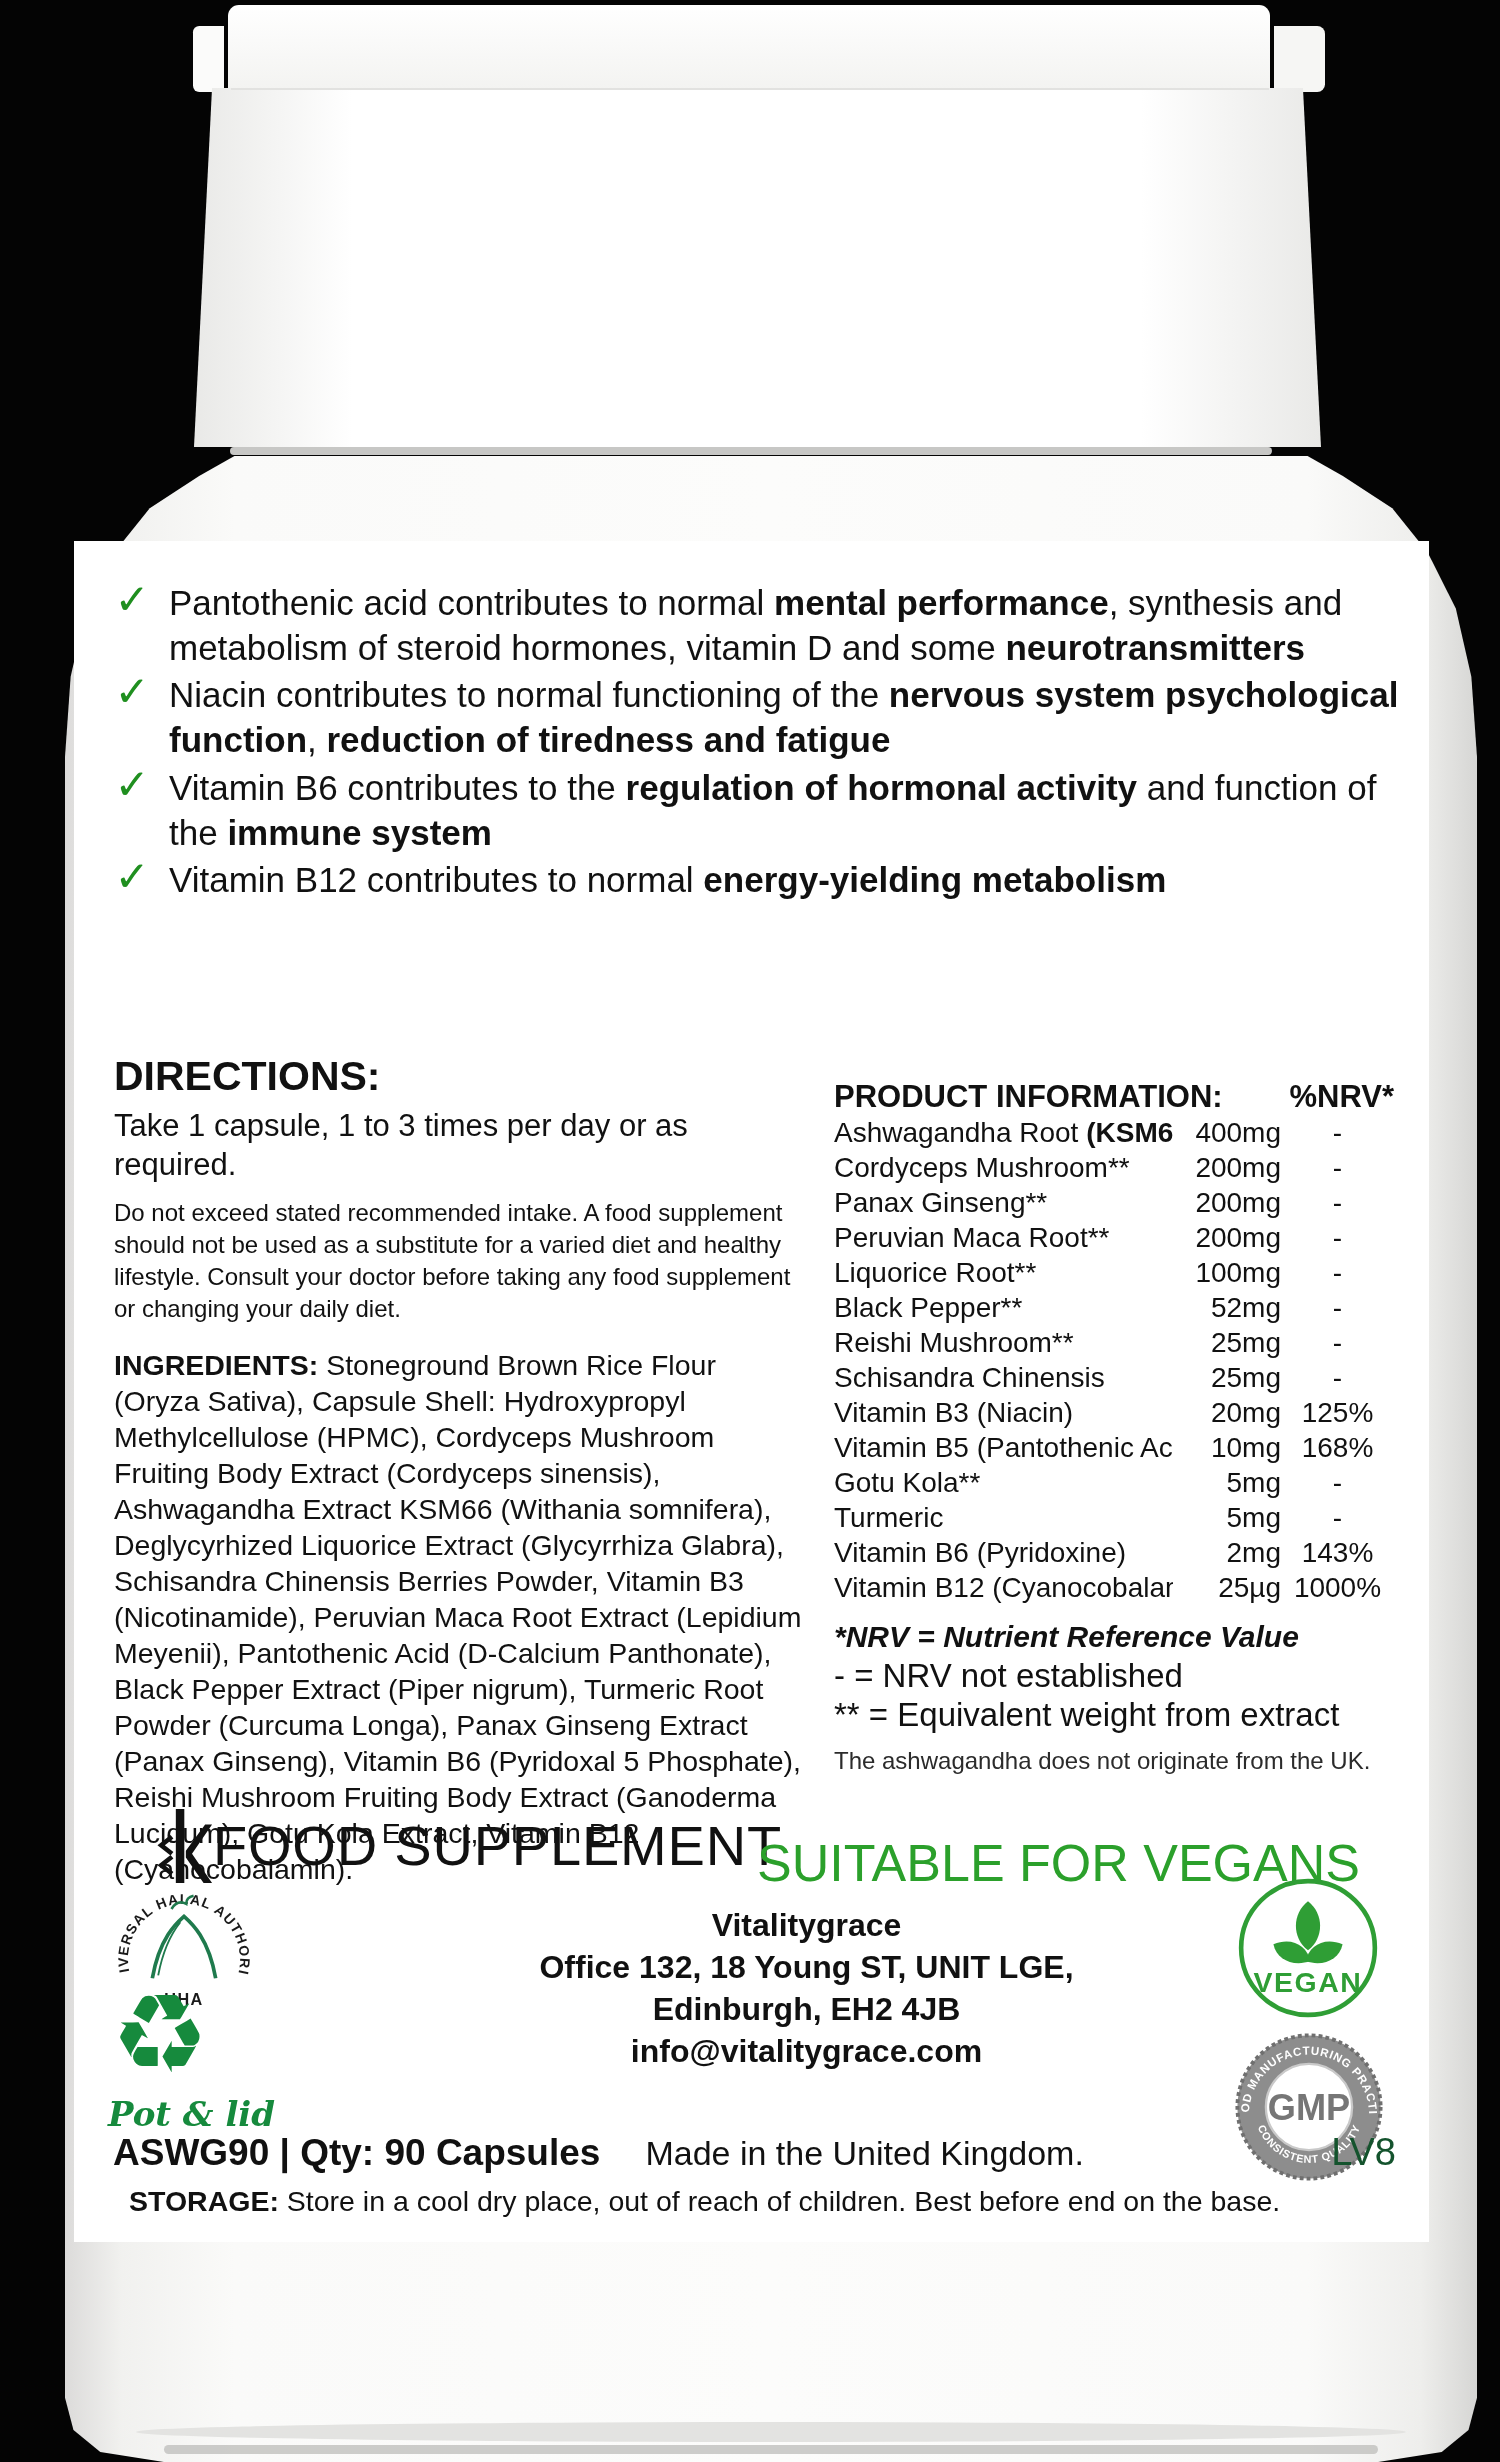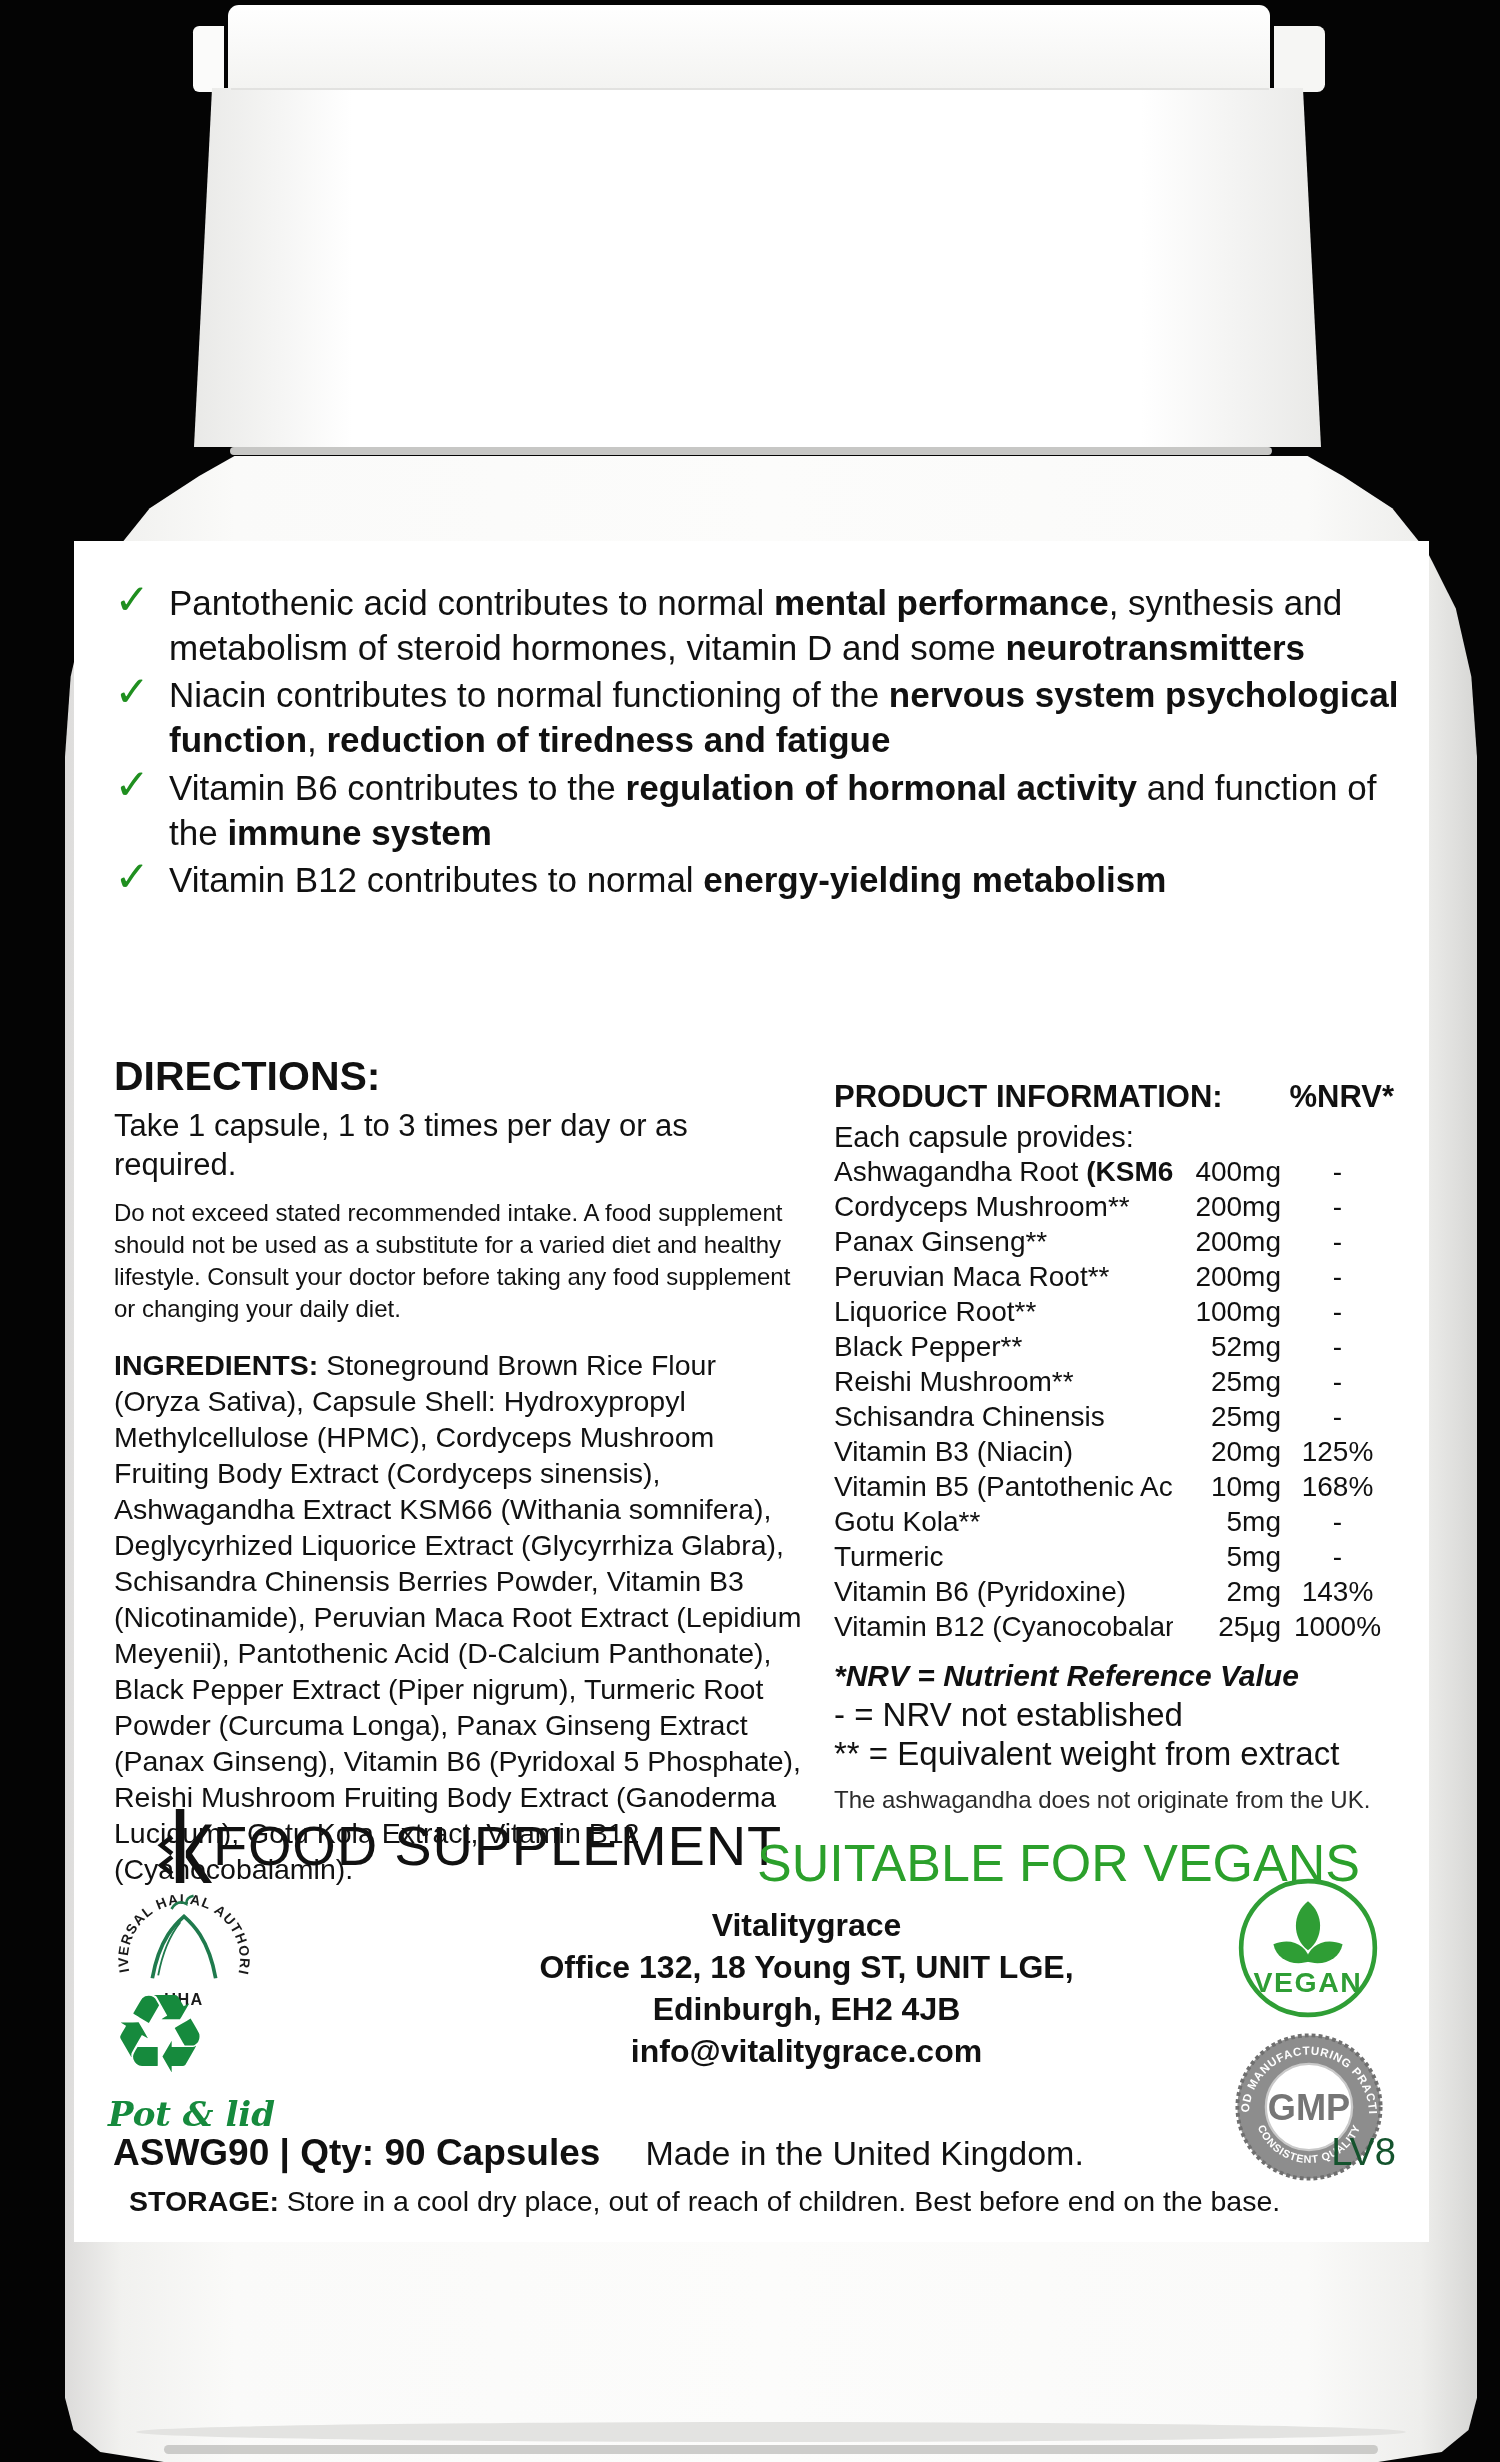--- a/index.html
+++ b/index.html
@@ -105,21 +105,20 @@
       <div class="dir-dose">Take 1 capsule, 1 to 3 times per day or as required.</div>
       <div class="dir-advice">Do not exceed stated recommended intake. A food supplement should not be used as a substitute for a varied diet and healthy lifestyle. Consult your doctor before taking any food supplement or changing your daily diet.</div>
       <div class="ingredients"><b>INGREDIENTS:</b><span> Stoneground Brown Rice Flour (Oryza Sativa), Capsule Shell: Hydroxypropyl Methylcellulose (HPMC), Cordyceps Mushroom Fruiting Body Extract (Cordyceps sinensis), Ashwagandha Extract KSM66 (Withania somnifera), Deglycyrhized Liquorice Extract (Glycyrrhiza Glabra), Schisandra Chinensis Berries Powder, Vitamin B3 (Nicotinamide), Peruvian Maca Root Extract (Lepidium Meyenii), Pantothenic Acid (D-Calcium Panthonate), Black Pepper Extract (Piper nigrum), Turmeric Root Powder (Curcuma Longa), Panax Ginseng Extract (Panax Ginseng), Vitamin B6 (Pyridoxal 5 Phosphate), Reishi Mushroom Fruiting Body Extract (Ganoderma Lucidum), Gotu Kola Extract, Vitamin B12 (Cyanocobalamin).</span></div>
     </div>
 
     <div class="abs rightcol">
       <div class="pi-head">
         <span>PRODUCT INFORMATION:</span>
         <span>%NRV*</span>
       </div>
-      <div class="pi-sub">Each capsule provides:</div>
       <div id="nutrient-rows">
           <div class="nrow">
             <span class="nname"><span>Ashwagandha Root </span><b>(KSM66)</b></span>
             <span class="namt">400mg</span>
             <span class="nnrv">-</span>
           </div>
           <div class="nrow">
             <span class="nname"><span>Cordyceps Mushroom</span><b></b><span>**</span></span>
             <span class="namt">200mg</span>
             <span class="nnrv">-</span>

